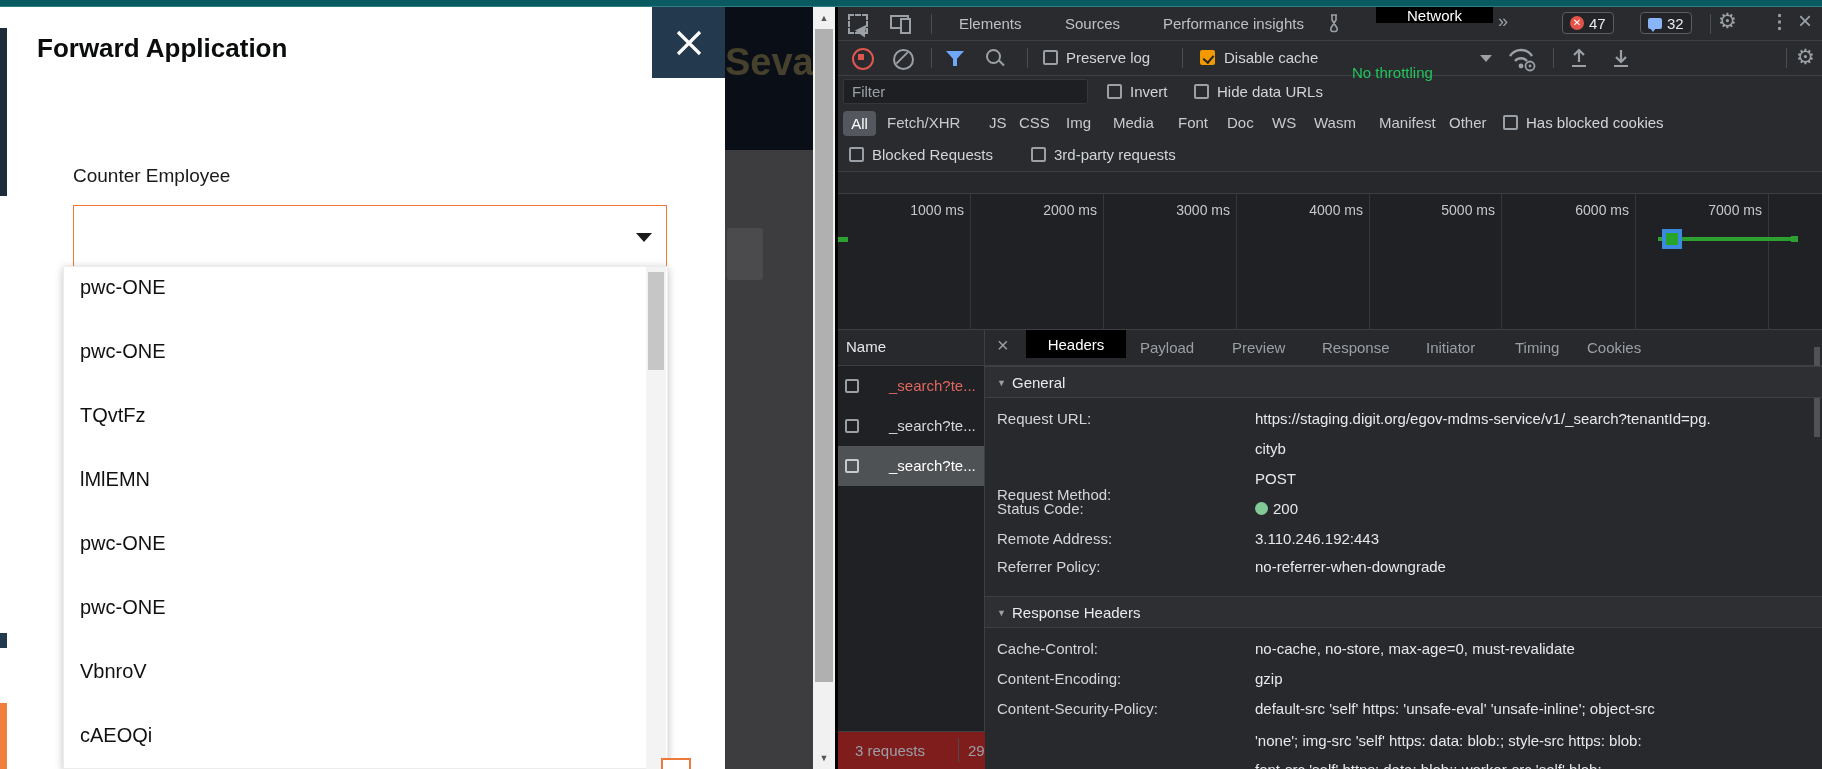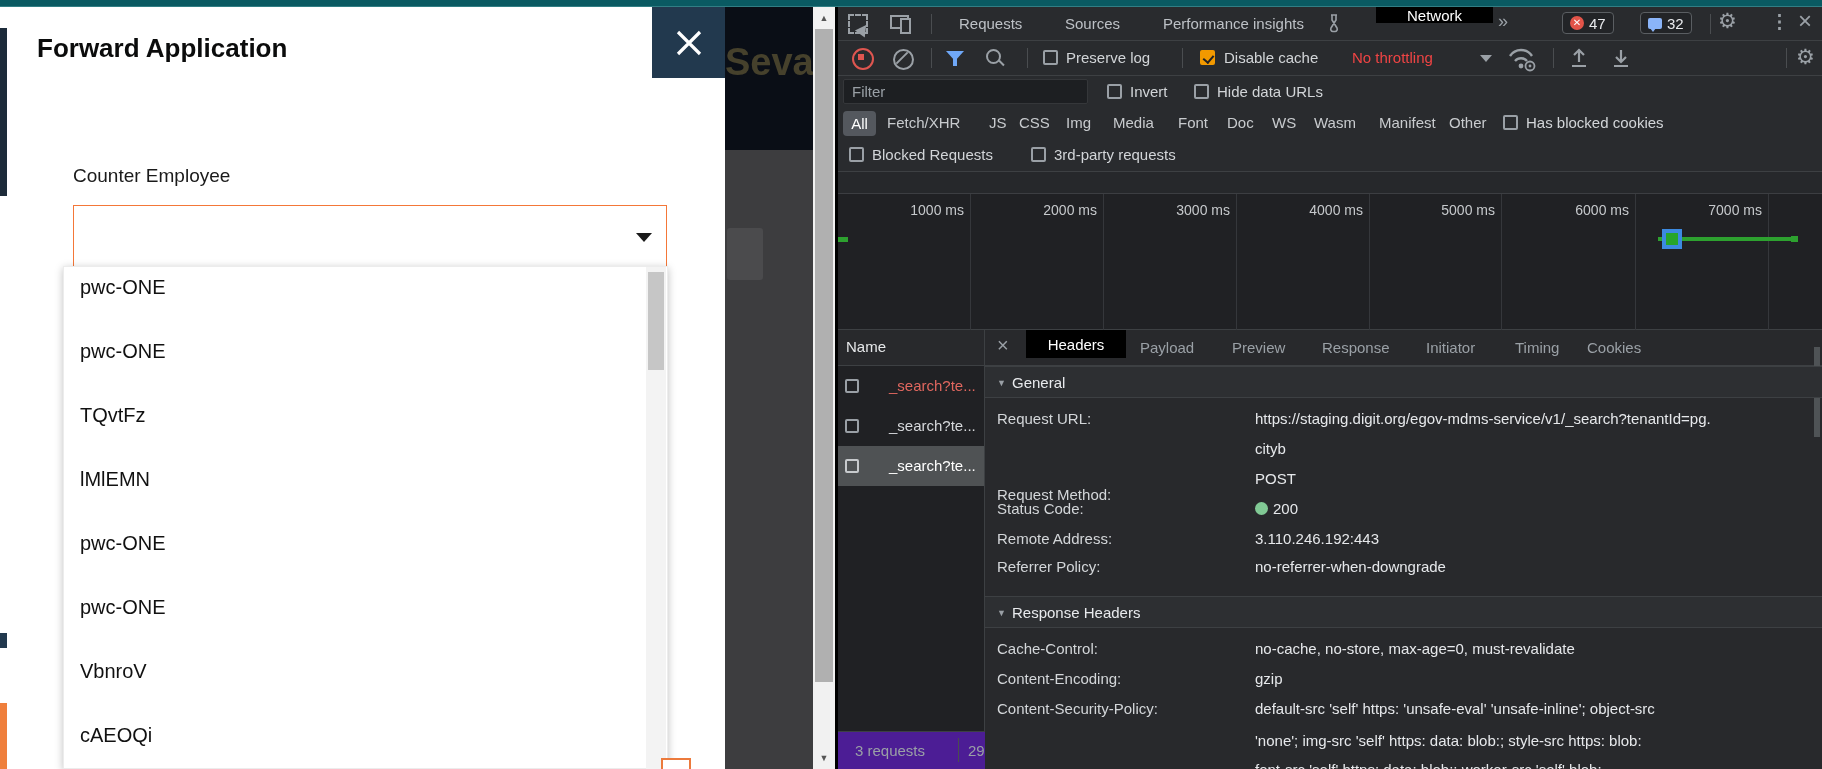--- a/index.html
+++ b/index.html
@@ -138,21 +138,21 @@
   <div class="abs dt">
 
     <div class="abs hline" style="left:0;top:33px;width:984px;"></div>
     <div class="abs" style="left:10px;top:7px;width:20px;height:20px;border:2px dashed #9aa0a6;box-sizing:border-box;">
       <div style="position:absolute;right:-3px;bottom:-3px;width:0;height:0;border-left:6px solid transparent;border-right:6px solid transparent;border-bottom:11px solid #9aa0a6;transform:rotate(35deg);"></div>
     </div>
     <div class="abs" style="left:52px;top:8px;width:19px;height:14px;border:2px solid #9aa0a6;box-sizing:border-box;">
       <div style="position:absolute;right:-4px;top:1px;width:7px;height:12px;background:#292b2e;border:2px solid #9aa0a6;"></div>
     </div>
     <div class="abs vsep" style="left:93px;top:7px;"></div>
-    <div class="abs tab" style="left:121px;top:8px;">Requests</div>
+    <div class="abs tab" style="left:121px;top:8px;">Elements</div>
     <div class="abs tab" style="left:227px;top:8px;">Sources</div>
     <div class="abs tab" style="left:325px;top:8px;">Performance insights</div>
     <svg class="abs" style="left:487px;top:6px;" width="18" height="20" viewBox="0 0 18 20">
       <path d="M6 2 h6 M7 2 v5 l5 8 a2.4 2.4 0 0 1 -2 3.5 H8 a2.4 2.4 0 0 1 -2 -3.5 l5 -8 v-5" fill="none" stroke="#9aa0a6" stroke-width="1.6"></path>
     </svg>
     <div class="abs net-pill" style="left:538px;top:0;width:117px;height:16px;">Network</div>
     <div class="abs icon-gray" style="left:660px;top:4px;font-size:18px;letter-spacing:-2px;">»</div>
     <div class="abs badge" style="left:724px;top:5px;">
       <span class="errdot">✕</span>
       <span>47</span>
@@ -171,21 +171,21 @@
     <div class="abs clear" style="left:55px;top:42px;"></div>
     <div class="abs vsep" style="left:93px;top:41px;"></div>
     <div class="abs funnel" style="left:108px;top:44px;"></div>
     <div class="abs mag" style="left:148px;top:42px;"></div>
     <div class="abs vsep" style="left:189px;top:41px;"></div>
     <div class="abs cb" style="left:205px;top:43px;"></div>
     <div class="abs" style="left:228px;top:42px;color:#d2d5d8;">Preserve log</div>
     <div class="abs vsep" style="left:344px;top:41px;"></div>
     <div class="abs cb checked" style="left:362px;top:43px;"></div>
     <div class="abs" style="left:386px;top:42px;color:#d2d5d8;">Disable cache</div>
-    <div class="abs" style="left:514px;top:42px;color:#ef4444;">No throttling</div>
+    <div class="abs" style="left:514px;top:57px;color:#22c55e;">No throttling</div>
     <div class="abs caret-sm" style="left:642px;top:48px;"></div>
     <svg class="abs" style="left:668px;top:39px;" width="32" height="26" viewBox="0 0 32 26">
       <path d="M4 10 a13 13 0 0 1 22 0" fill="none" stroke="#9aa0a6" stroke-width="2.4"></path>
       <path d="M9 15 a8 8 0 0 1 12 0" fill="none" stroke="#9aa0a6" stroke-width="2.4"></path>
       <circle cx="15" cy="20" r="2.4" fill="#9aa0a6"></circle>
       <circle cx="24" cy="20" r="4.5" fill="none" stroke="#9aa0a6" stroke-width="1.8"></circle>
       <circle cx="24" cy="20" r="1.4" fill="#9aa0a6"></circle>
     </svg>
     <div class="abs vsep" style="left:715px;top:41px;"></div>
     <svg class="abs" style="left:730px;top:40px;" width="22" height="22" viewBox="0 0 22 22">
@@ -259,21 +259,21 @@
       <div class="abs" style="left:0;top:76px;width:146px;height:40px;">
         <span class="abs cb" style="left:7px;top:13px;width:14px;height:14px;"></span>
         <span class="abs row-name" style="left:30px;top:11px;color:#d6d8db;">_search?te...</span>
       </div>
       <div class="abs" style="left:0;top:116px;width:146px;height:40px;background:#4f5254;">
         <span class="abs cb" style="left:7px;top:13px;width:14px;height:14px;border-color:#c7cacd;"></span>
         <span class="abs row-name" style="left:30px;top:11px;color:#fff;">_search?te...</span>
       </div>
     </div>
 
-    <div class="abs" style="left:0;top:724px;width:147px;height:38px;background:#4c1d95;border-top:1px solid #3d4043;overflow:hidden;box-sizing:border-box;">
+    <div class="abs" style="left:0;top:724px;width:147px;height:38px;background:#7f1d1d;border-top:1px solid #3d4043;overflow:hidden;box-sizing:border-box;">
       <span class="abs" style="left:17px;top:10px;color:#9aa0a6;">3 requests</span>
       <span class="abs" style="left:120px;top:6px;width:1px;height:24px;background:#4a4d50;"></span>
       <span class="abs" style="left:130px;top:10px;color:#9aa0a6;">29</span>
     </div>
 
     <div class="abs" style="left:147px;top:323px;width:837px;height:439px;background:#28292c;overflow:hidden;">
       <div class="abs hline" style="left:0;top:35px;width:837px;"></div>
       <div class="abs icon-gray" style="left:12px;top:4px;font-size:20px;">×</div>
       <div class="abs net-pill" style="left:41px;top:0;width:100px;height:28px;">Headers</div>
       <div class="abs icon-gray" style="left:155px;top:9px;">Payload</div>

